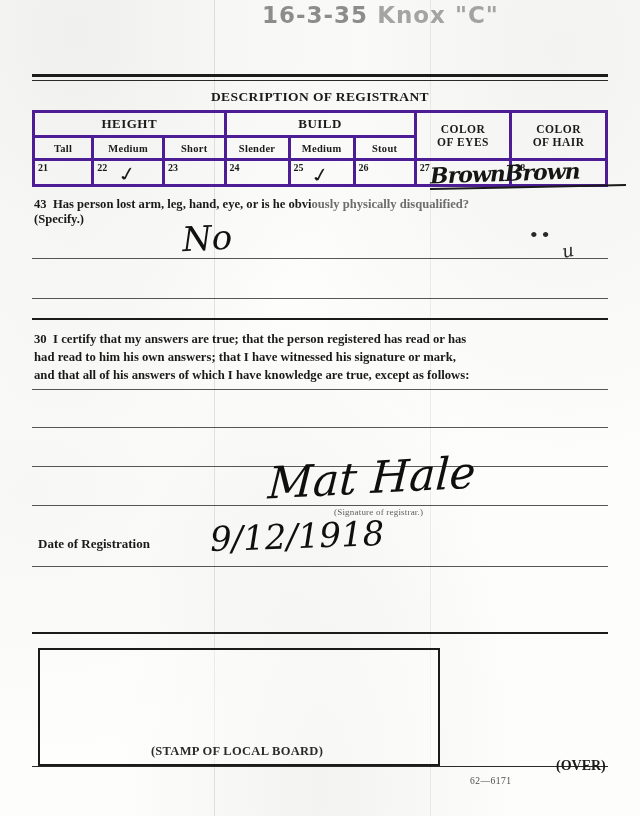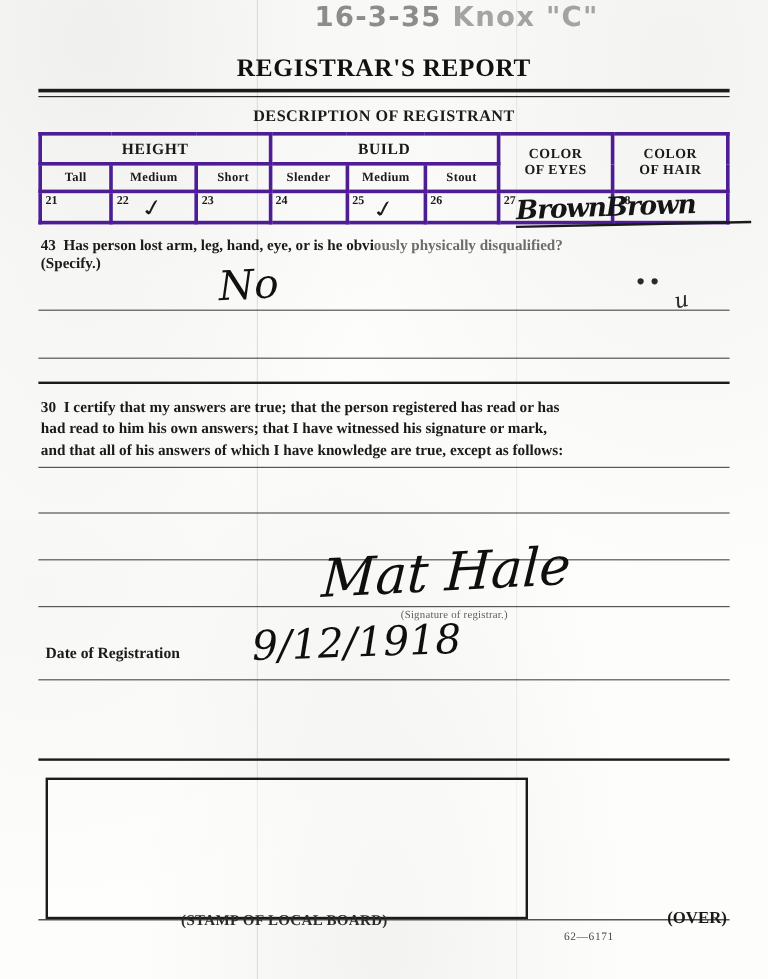--- a/index.html
+++ b/index.html
@@ -264,21 +264,20 @@
   .stamp-box-label {
     position: absolute;
     top: 744px;
     left: 38px;
     width: 398px;
     text-align: center;
     font-weight: bold;
     font-size: 12.5px;
     letter-spacing: 0.3px;
     color: #2b2b2b;
-    margin-top: 16px;
   }
   .stamp-note {
     position: absolute;
     top: 772px;
     left: 32px;
     width: 470px;
     text-align: center;
     font-size: 11.5px;
     line-height: 1.35;
     color: #2b2b2b;
@@ -329,21 +328,20 @@
 <div class="page">
 
   <div class="fold"></div>
   <div class="fold fold2"></div>
 
   <div class="top-stamp">
     <span>16-3-35</span>
     <span class="dim">Knox  "C"</span>
   </div>
 
-  <div class="title">REGISTRAR'S REPORT</div>
   <div class="rule-thick" style="top:74px;"></div>
   <div class="rule-thin" style="top:80px;"></div>
 
   <div class="subhead">DESCRIPTION OF REGISTRANT</div>
 
   <table class="desc-table">
     <tbody>
         <tr>
       <td class="grp-head" colspan="3">HEIGHT</td>
       <td class="grp-head" colspan="3">BUILD</td>

